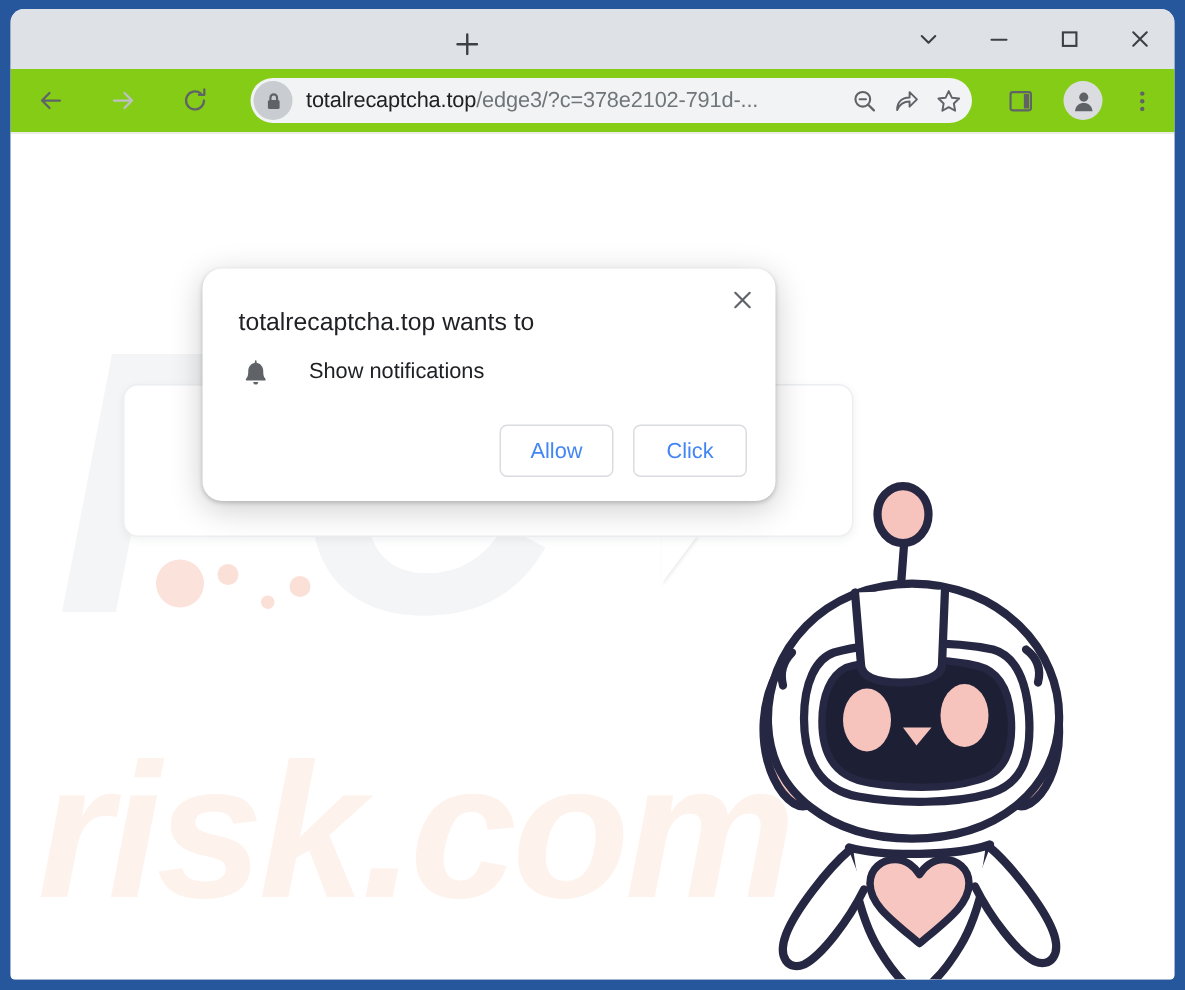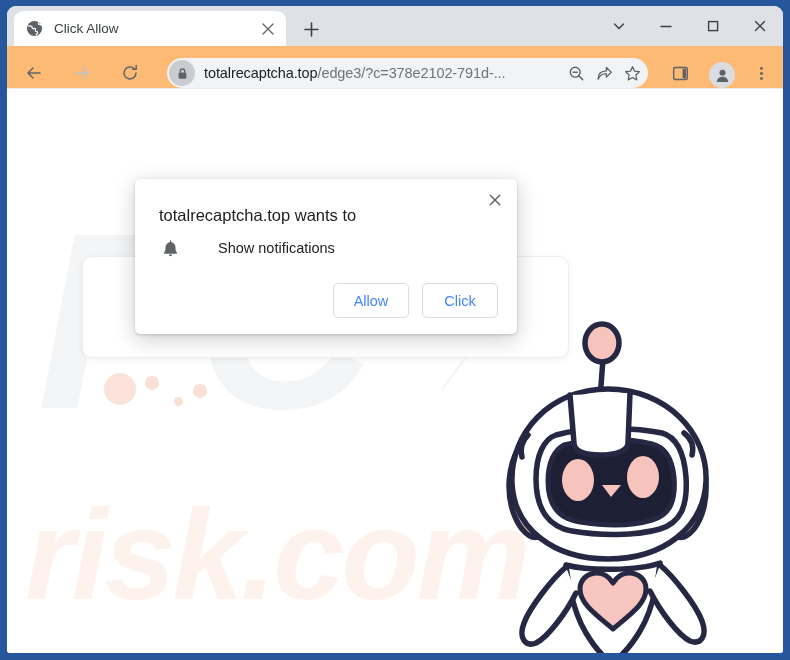--- a/index.html
+++ b/index.html
@@ -70,22 +70,22 @@
   .wc-btn {
     width: 47px; height: 38px;
     display: flex; align-items: center; justify-content: center;
     color: #3c4043;
   }
 
   
   #toolbar {
     position: relative;
     height: 43px;
-    background: #fdba74;
-    display: flex; align-items: flex-end;
+    background: #84cc16;
+    display: flex; align-items: center;
     padding: 0 7px;
     border-bottom: 1px solid #e8eaed;
     gap: 8px;
   }
   .nav-btn {
     width: 30px; height: 30px; margin: 0 5px;
     display: flex; align-items: center; justify-content: center;
     border-radius: 50%;
     color: #5f6368;
   }
@@ -217,42 +217,42 @@
     left: 481px; top: 228px;
     width: 250px; height: 352px;
   }
 
   
   #permission-dialog {
     position: absolute;
     left: 128px; top: 90px;
     width: 382px; height: 155px;
     background: #ffffff;
-    border-radius: 5px;
+    border-radius: 13px;
     box-shadow: 0 1px 3px rgba(0,0,0,0.18), 0 5px 22px rgba(0,0,0,0.20);
     z-index: 50;
   }
   #dialog-close {
     position: absolute; right: 9px; top: 8px;
     width: 26px; height: 26px;
     display: flex; align-items: center; justify-content: center;
     color: #5f6368;
     border-radius: 50%;
   }
   #dialog-title {
     position: absolute;
     left: 24px; top: 27px;
     font-size: 16.5px;
     color: #202124;
     font-weight: 400;
   }
   #dialog-permission-row {
     position: absolute;
     left: 24px; top: 58px;
-    display: flex; align-items: center; gap: 12px;
+    display: flex; align-items: center;
   }
   #bell-icon {
     width: 22px; height: 22px; flex: 0 0 22px;
     display: flex; align-items: center; justify-content: center;
     color: #5f6368;
   }
   #permission-label {
     margin-left: 25px;
     font-size: 14.5px;
     color: #202124;
@@ -277,35 +277,20 @@
   }
 </style>
 </head>
 <body>
 
 <div id="window-frame">
   <div id="browser-window">
 
     <div id="tab-strip">
 
-      <div id="tab-active">
-        <span id="tab-favicon">
-          <svg width="17" height="17" viewBox="0 0 17 17">
-            <circle cx="8.5" cy="8.5" r="7.6" fill="#5f6368"></circle>
-            <path d="M1.9 5.8 C3.4 6.6 4.3 5.6 5.6 6.3 C6.5 6.8 5.6 8.2 6.8 8.6 C7.9 9 8.4 8 9.2 8.6 C9.9 9.1 9 10.4 9.6 11.2 C10.1 11.9 11.2 11.4 11.6 12.3 C11.9 13 11.2 14 10.2 14.6" stroke="#ffffff" stroke-width="1.25" fill="none" stroke-linecap="round"></path>
-            <path d="M12.6 3.1 C11.9 4.2 12.9 4.6 13.6 4.3 C14.3 4 14.8 4.6 15.1 5.3" stroke="#ffffff" stroke-width="1.25" fill="none" stroke-linecap="round"></path>
-          </svg>
-        </span>
-        <span id="tab-title">Click Allow</span>
-        <span id="tab-close">
-          <svg width="12" height="12" viewBox="0 0 12 12">
-            <path d="M1 1 L11 11 M11 1 L1 11" stroke="#5f6368" stroke-width="1.3" stroke-linecap="round"></path>
-          </svg>
-        </span>
-      </div>
 
       <div id="new-tab-button">
         <svg width="15" height="15" viewBox="0 0 15 15">
           <path d="M7.5 1 L7.5 14 M1 7.5 L14 7.5" stroke="#3c4043" stroke-width="1.6" stroke-linecap="round"></path>
         </svg>
       </div>
 
       <div id="window-controls">
         <div class="wc-btn">
           <svg width="14" height="14" viewBox="0 0 14 14">

